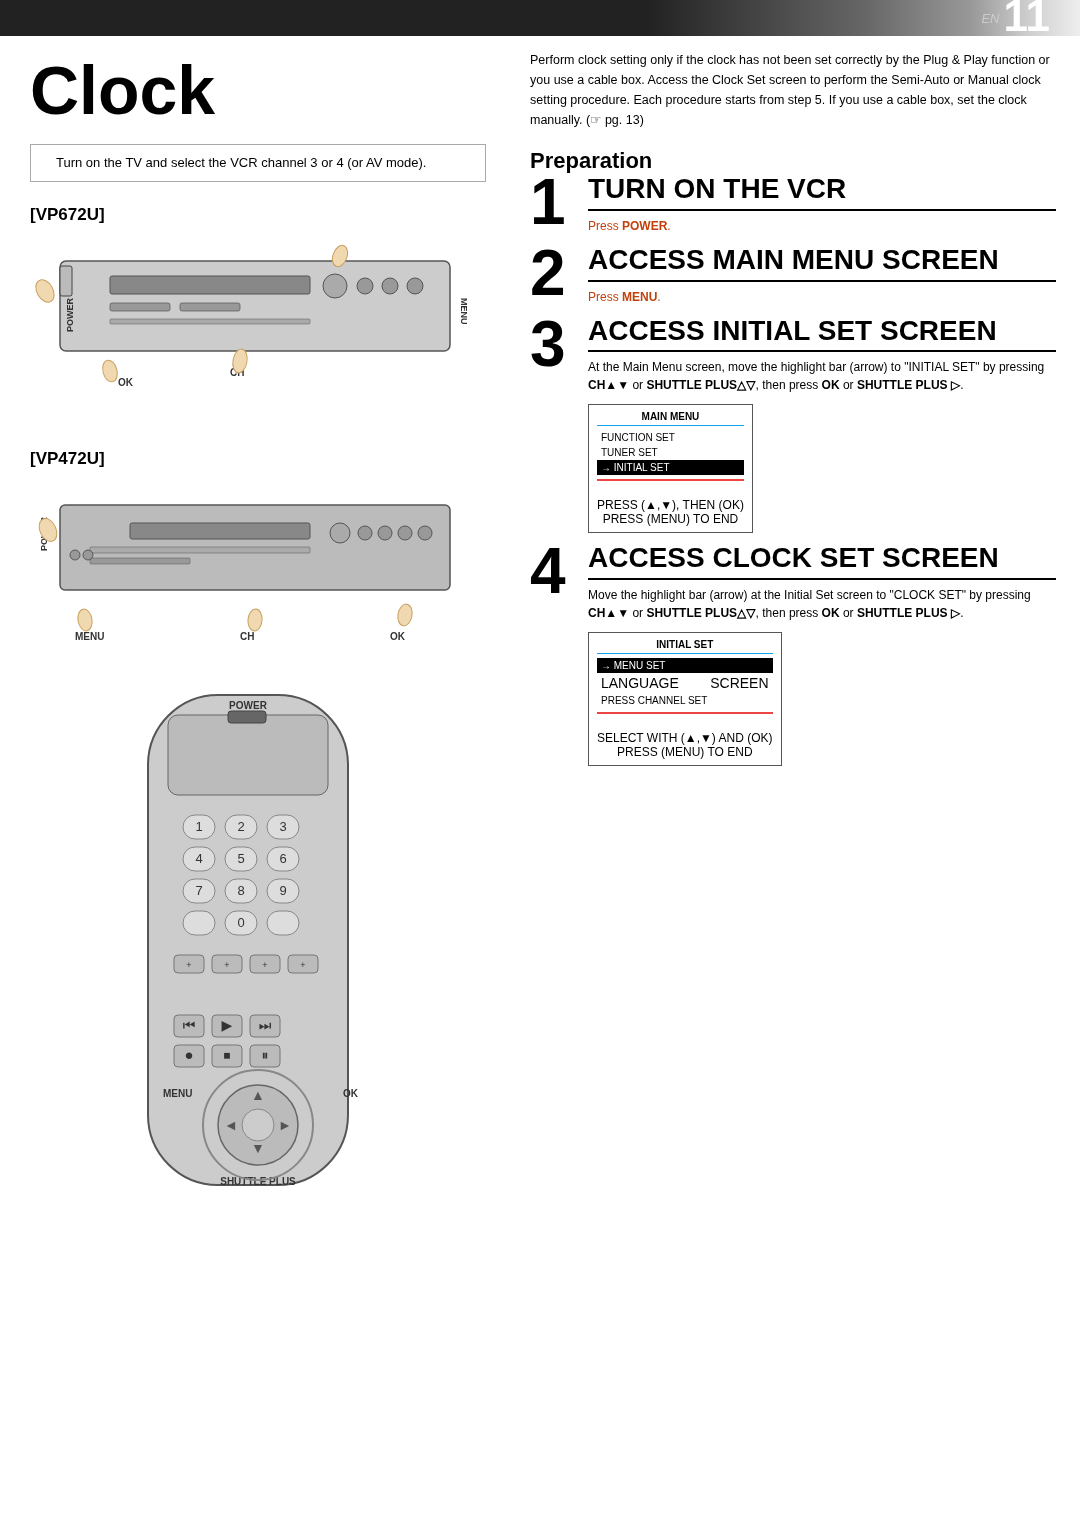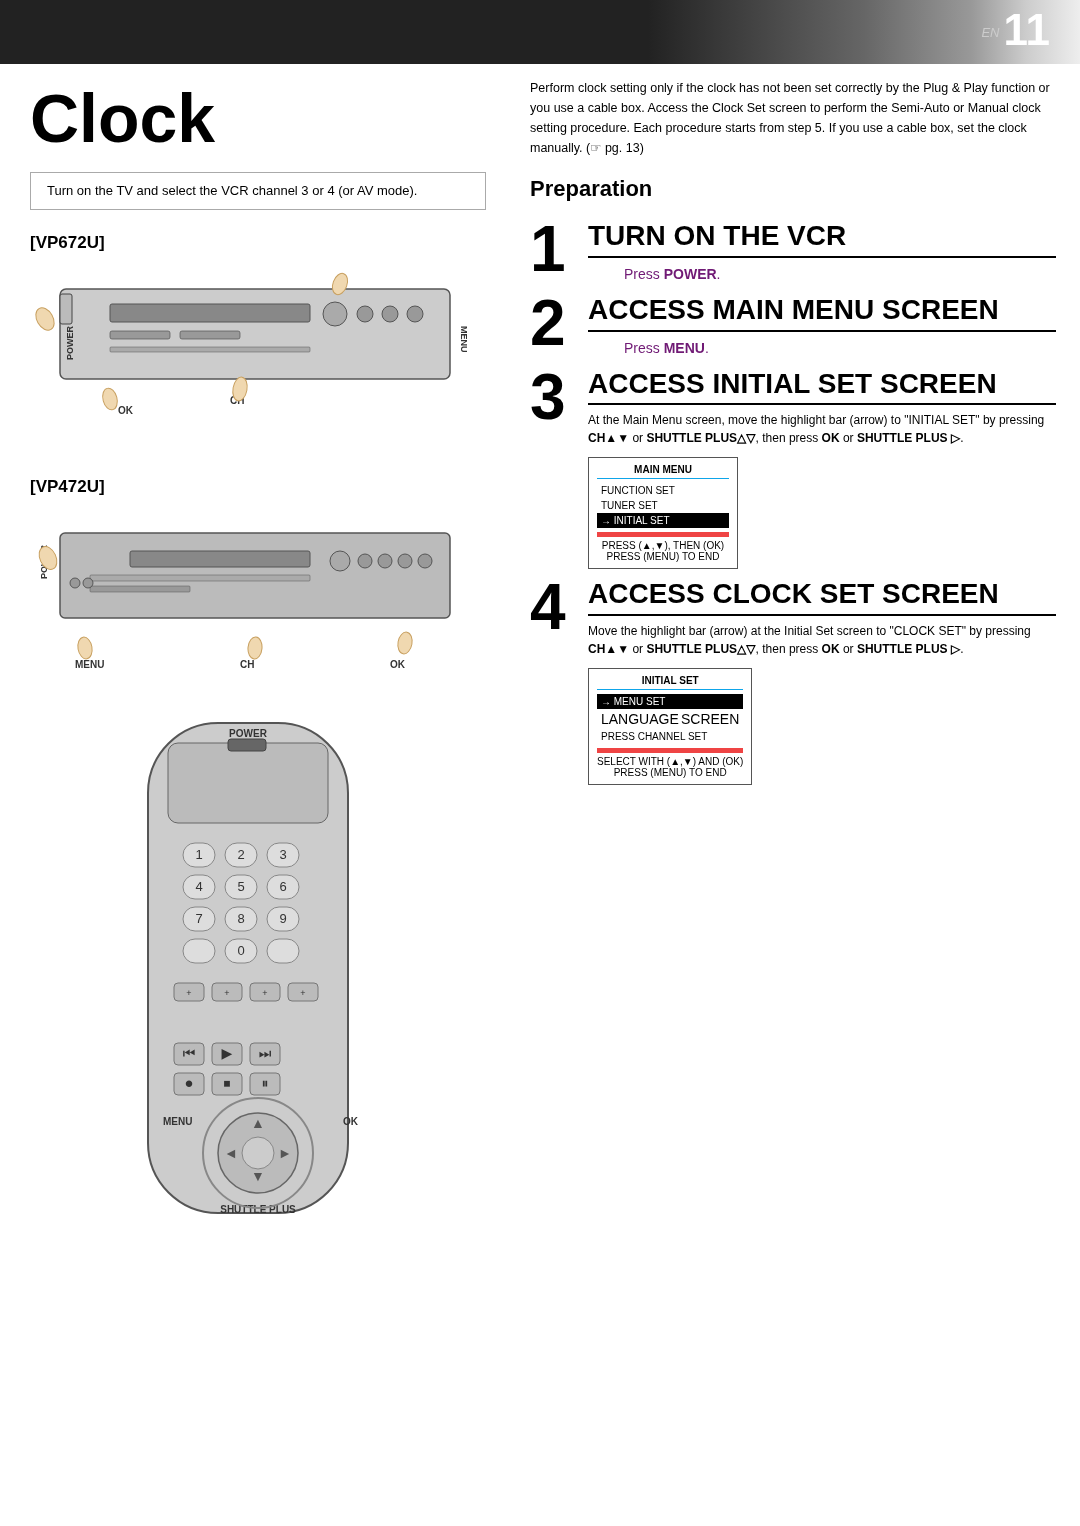--- a/index.html
+++ b/index.html
@@ -9,21 +9,21 @@
       background: #fff;
       font-family: Arial, Helvetica, sans-serif;
       color: #000;
       position: relative;
       overflow-x: hidden;
     }
 
     
     .header-bar {
       background: linear-gradient(to right, #222 60%, #666 80%, #999 90%, #ccc 95%, #eee 100%);
-      height: 64px;
+      height: 36px;
       display: flex;
       align-items: center;
       justify-content: flex-end;
       padding-right: 30px;
     }
     .en-label {
       font-size: 13px;
       color: #ccc;
       font-style: italic;
       margin-right: 4px;
@@ -54,21 +54,21 @@
       font-size: 68px;
       font-weight: bold;
       color: #000;
       line-height: 1;
       margin-bottom: 20px;
       font-family: Arial, sans-serif;
     }
 
     .instruction-box {
       border: 1px solid #aaa;
-      padding: 8px 16px;
+      padding: 8px 25px;
       font-size: 13px;
       color: #000;
       margin-bottom: 18px;
       line-height: 1.5;
     }
 
     .vcr-label {
       font-weight: bold;
       font-size: 17px;
       margin-bottom: 6px;
@@ -89,21 +89,21 @@
     .right-top-text {
       font-size: 12.5px;
       color: #000;
       line-height: 1.6;
       margin-bottom: 18px;
     }
 
     .preparation-title {
       font-size: 22px;
       font-weight: bold;
-      margin-bottom: 19px;
+      margin-bottom: 0;
     }
 
     
     .step {
       display: flex;
       margin-bottom: 10px;
       align-items: flex-start;
     }
     .step-number {
       font-size: 64px;
@@ -120,24 +120,23 @@
     .step-title {
       font-size: 28px;
       font-weight: bold;
       text-transform: uppercase;
       line-height: 1.1;
       border-bottom: 2px solid #000;
       padding-bottom: 4px;
       margin-bottom: 6px;
     }
     .step-body {
-      font-size: 14px;
-      color: #701a75;
+      font-size: 12px;
+      color: #c2410c;
       line-height: 1.5;
-      margin-left: 36px;
     }
     .step-body b {
       font-weight: bold;
     }
 
     
     .step-inner {
       display: flex;
       gap: 10px;
       align-items: flex-start;
@@ -170,24 +169,24 @@
       font-size: 10px;
     }
     .menu-box .menu-item.highlighted {
       background: #000;
       color: #fff;
     }
     .menu-box .menu-item.arrow-item::before {
       content: '→ ';
     }
     .menu-box .menu-footer {
-      border-top: 5px solid #ef4444;
+      border-top: 2px solid #ef4444;
       margin-top: 4px;
-      padding-top: 3px;
-      font-size: 10px;
+      padding-top: 17px;
+      font-size: 12px;
       text-align: center;
     }
     .menu-box .menu-item-row {
       display: flex;
       justify-content: space-between;
       font-size: 14px;
       padding: 2px 4px;
     }
 
     

